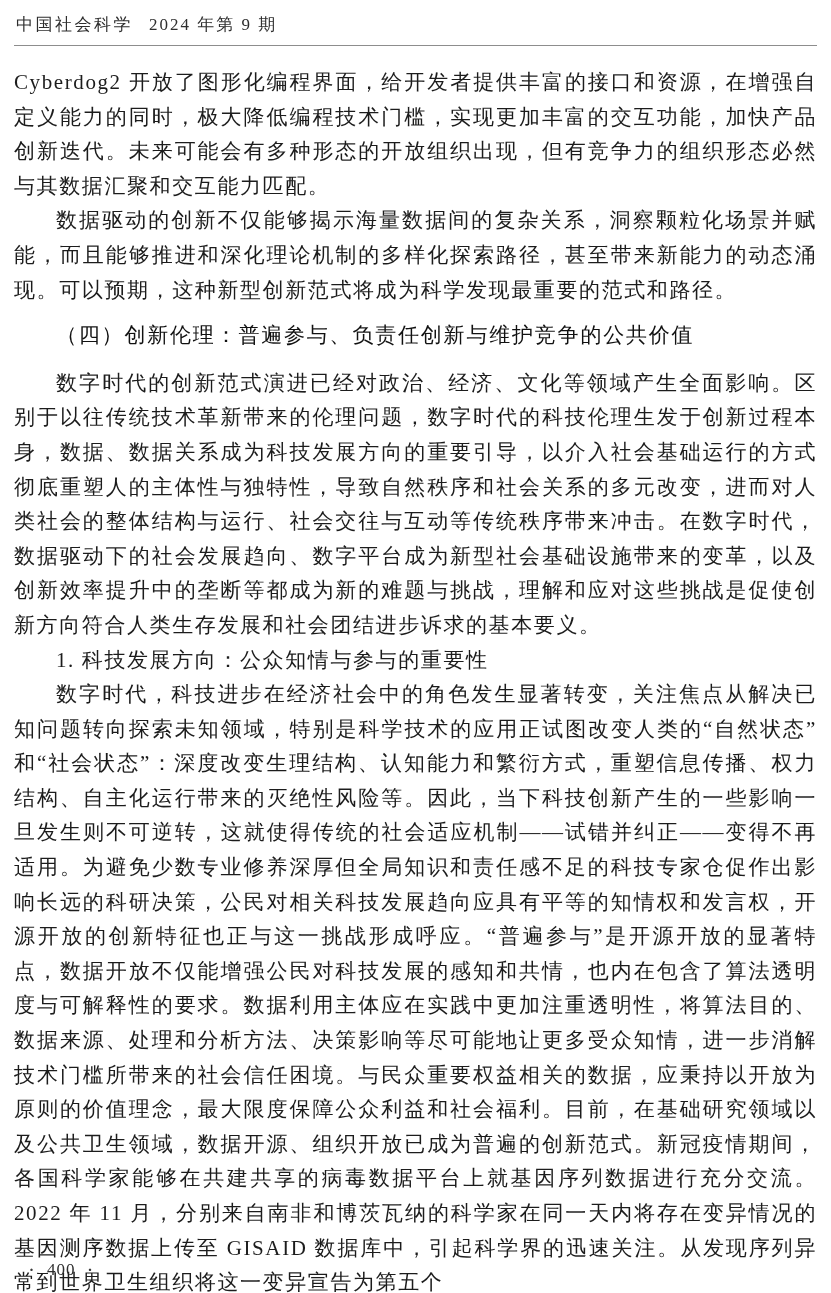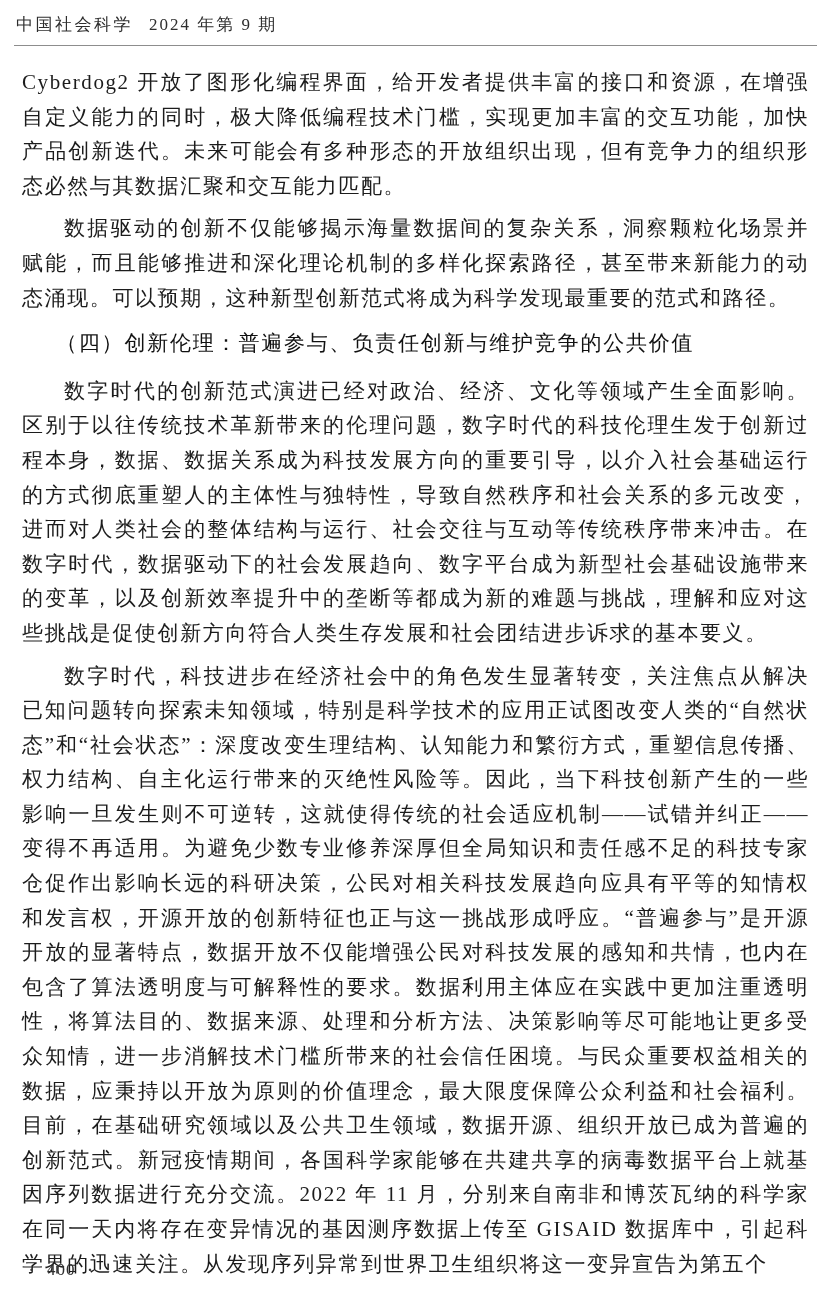--- a/index.html
+++ b/index.html
@@ -36,21 +36,21 @@
   }
   .article-body {
     margin-top: 19px;
     font-size: 21px;
     line-height: 34.6px;
     letter-spacing: 1.6px;
     text-align: justify;
     color: #1c1c1c;
   }
   .para {
-    margin: 8px;
+    margin: 0;
     padding: 0;
   }
   .indent {
     text-indent: 2em;
     font-family: Liberation Serif, serif;
   }
   .section-heading {
     font-family: "Liberation Sans", "DejaVu Sans", sans-serif;
     font-weight: 400;
     font-size: 21px;
@@ -86,20 +86,21 @@
     <span>中国社会科学</span><span class="issue">2024 年第 9 期</span>
   </header>
 
   <div class="head-rule"></div>
 
   <main class="article-body">
     <p class="para">Cyberdog2 开放了图形化编程界面，给开发者提供丰富的接口和资源，在增强自定义能力的同时，极大降低编程技术门槛，实现更加丰富的交互功能，加快产品创新迭代。未来可能会有多种形态的开放组织出现，但有竞争力的组织形态必然与其数据汇聚和交互能力匹配。</p>
     <p class="para indent">数据驱动的创新不仅能够揭示海量数据间的复杂关系，洞察颗粒化场景并赋能，而且能够推进和深化理论机制的多样化探索路径，甚至带来新能力的动态涌现。可以预期，这种新型创新范式将成为科学发现最重要的范式和路径。</p>
     <h3 class="section-heading">（四）创新伦理：普遍参与、负责任创新与维护竞争的公共价值</h3>
     <p class="para indent">数字时代的创新范式演进已经对政治、经济、文化等领域产生全面影响。区别于以往传统技术革新带来的伦理问题，数字时代的科技伦理生发于创新过程本身，数据、数据关系成为科技发展方向的重要引导，以介入社会基础运行的方式彻底重塑人的主体性与独特性，导致自然秩序和社会关系的多元改变，进而对人类社会的整体结构与运行、社会交往与互动等传统秩序带来冲击。在数字时代，数据驱动下的社会发展趋向、数字平台成为新型社会基础设施带来的变革，以及创新效率提升中的垄断等都成为新的难题与挑战，理解和应对这些挑战是促使创新方向符合人类生存发展和社会团结进步诉求的基本要义。</p>
+    <p class="para indent">1. 科技发展方向：公众知情与参与的重要性</p>
     <p class="para indent">数字时代，科技进步在经济社会中的角色发生显著转变，关注焦点从解决已知问题转向探索未知领域，特别是科学技术的应用正试图改变人类的“自然状态”和“社会状态”：深度改变生理结构、认知能力和繁衍方式，重塑信息传播、权力结构、自主化运行带来的灭绝性风险等。因此，当下科技创新产生的一些影响一旦发生则不可逆转，这就使得传统的社会适应机制——试错并纠正——变得不再适用。为避免少数专业修养深厚但全局知识和责任感不足的科技专家仓促作出影响长远的科研决策，公民对相关科技发展趋向应具有平等的知情权和发言权，开源开放的创新特征也正与这一挑战形成呼应。“普遍参与”是开源开放的显著特点，数据开放不仅能增强公民对科技发展的感知和共情，也内在包含了算法透明度与可解释性的要求。数据利用主体应在实践中更加注重透明性，将算法目的、数据来源、处理和分析方法、决策影响等尽可能地让更多受众知情，进一步消解技术门槛所带来的社会信任困境。与民众重要权益相关的数据，应秉持以开放为原则的价值理念，最大限度保障公众利益和社会福利。目前，在基础研究领域以及公共卫生领域，数据开源、组织开放已成为普遍的创新范式。新冠疫情期间，各国科学家能够在共建共享的病毒数据平台上就基因序列数据进行充分交流。2022 年 11 月，分别来自南非和博茨瓦纳的科学家在同一天内将存在变异情况的基因测序数据上传至 GISAID 数据库中，引起科学界的迅速关注。从发现序列异常到世界卫生组织将这一变异宣告为第五个</p>
   </main>
 
   <footer class="page-footer">
     <span class="dot">·</span>
     <span class="page-num">400</span>
     <span class="dot">·</span>
   </footer>
 
 </div>

